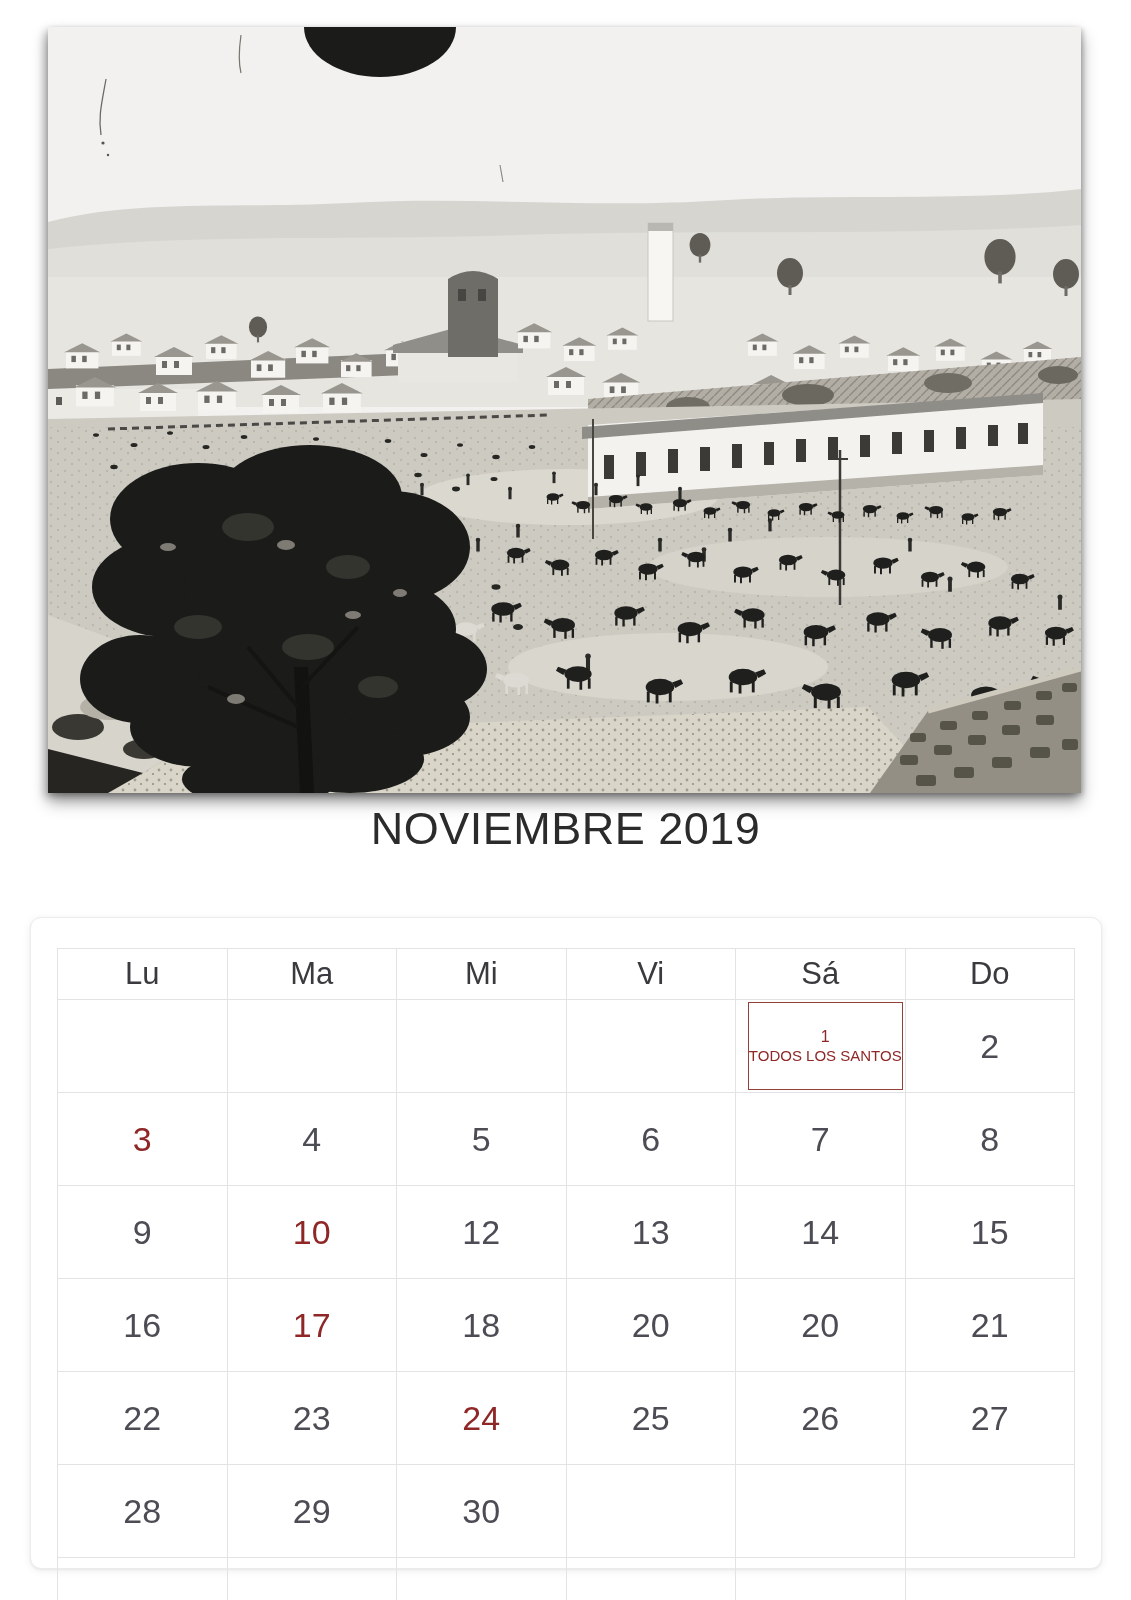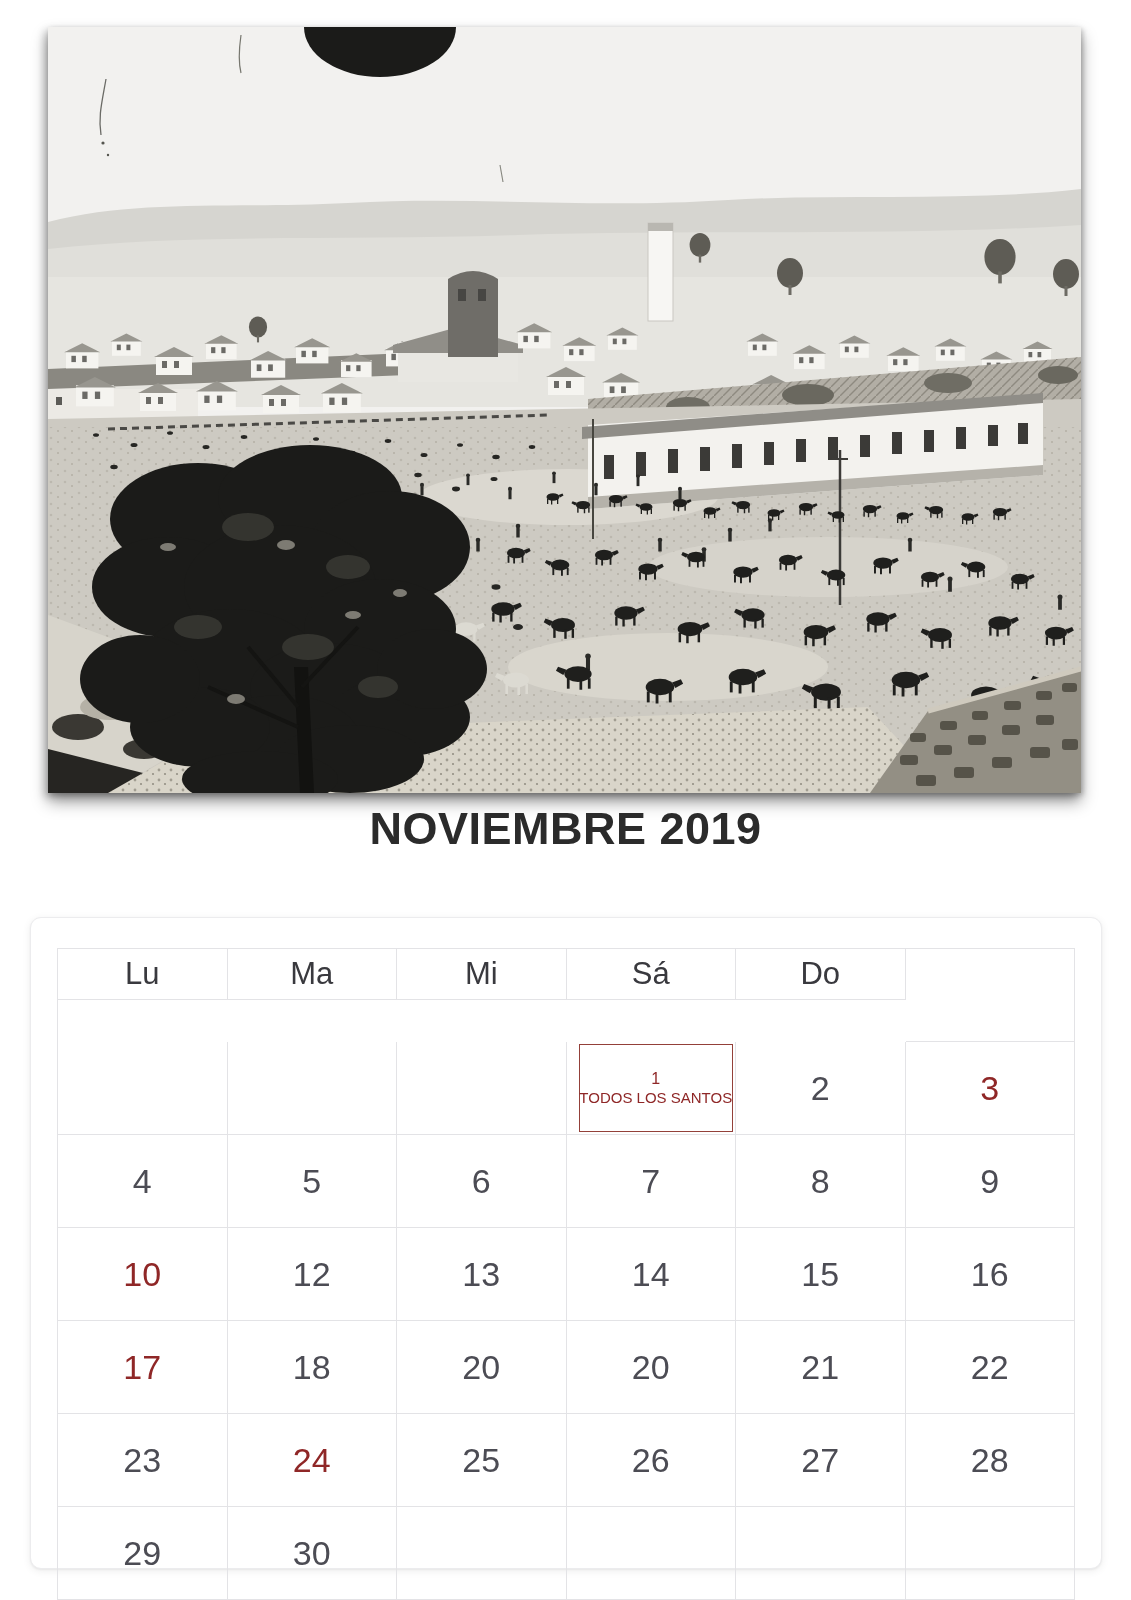--- a/index.html
+++ b/index.html
@@ -14,21 +14,21 @@
     position:absolute;left:48px;top:27px;width:1033px;height:766px;
     background:#f2f1ef;
     box-shadow:-3px 4px 8px rgba(0,0,0,.22), 0 9px 15px rgba(0,0,0,.38), 2px 2px 5px rgba(0,0,0,.18);
     overflow:hidden;
   }
   .photo svg{display:block;width:100%;height:100%;}
 
   
   .title{
     position:absolute;left:0;top:800px;width:1131px;height:60px;
-    text-align:center;font-size:45px;line-height:58px;font-weight:700;
+    text-align:center;font-size:45px;line-height:58px;font-weight:400;
     color:#2b2b2b;letter-spacing:.5px;
   }
 
   
   .card{
     position:absolute;left:30px;top:917px;width:1072px;height:652px;
     box-sizing:border-box;background:#ffffff;
     border:1px solid #ececee;border-radius:11px;
     box-shadow:0 2px 9px rgba(0,0,0,.07), 0 1px 2px rgba(0,0,0,.05);
     padding:30px 26px 22px 26px;
@@ -393,20 +393,21 @@
 </div>
 
 <div class="title">NOVIEMBRE 2019</div>
 
 <div class="card">
   <div class="grid">
 
     <div class="hcell">Lu</div>
     <div class="hcell">Ma</div>
     <div class="hcell">Mi</div>
+    <div class="hcell">Vi</div>
     <div class="hcell">Sá</div>
     <div class="hcell">Do</div>
 
     <div class="cell"></div>
     <div class="cell"></div>
     <div class="cell"></div>
     <div class="cell"></div>
     <div class="cell">
       <div class="holiday-box">
         <div class="holiday-day">1</div>

